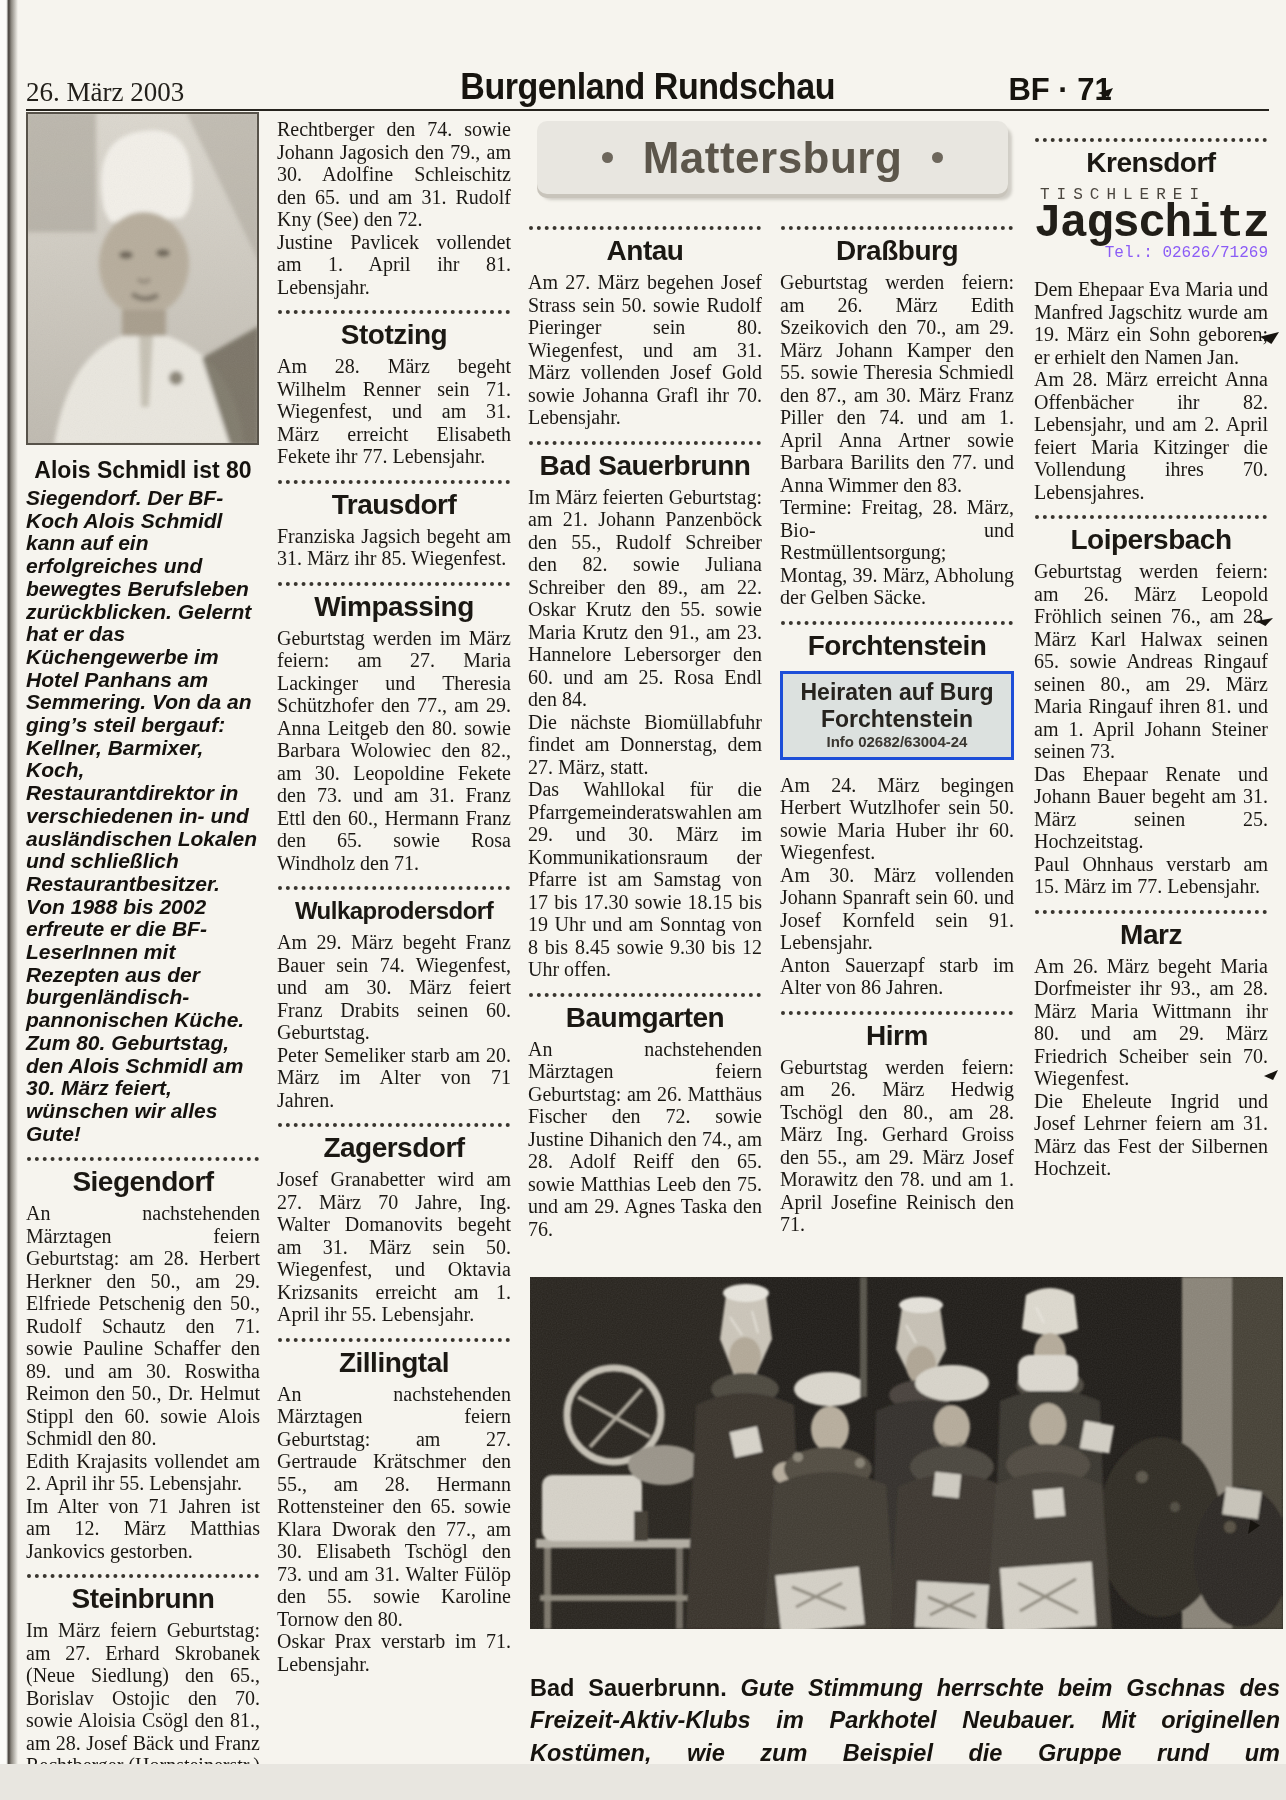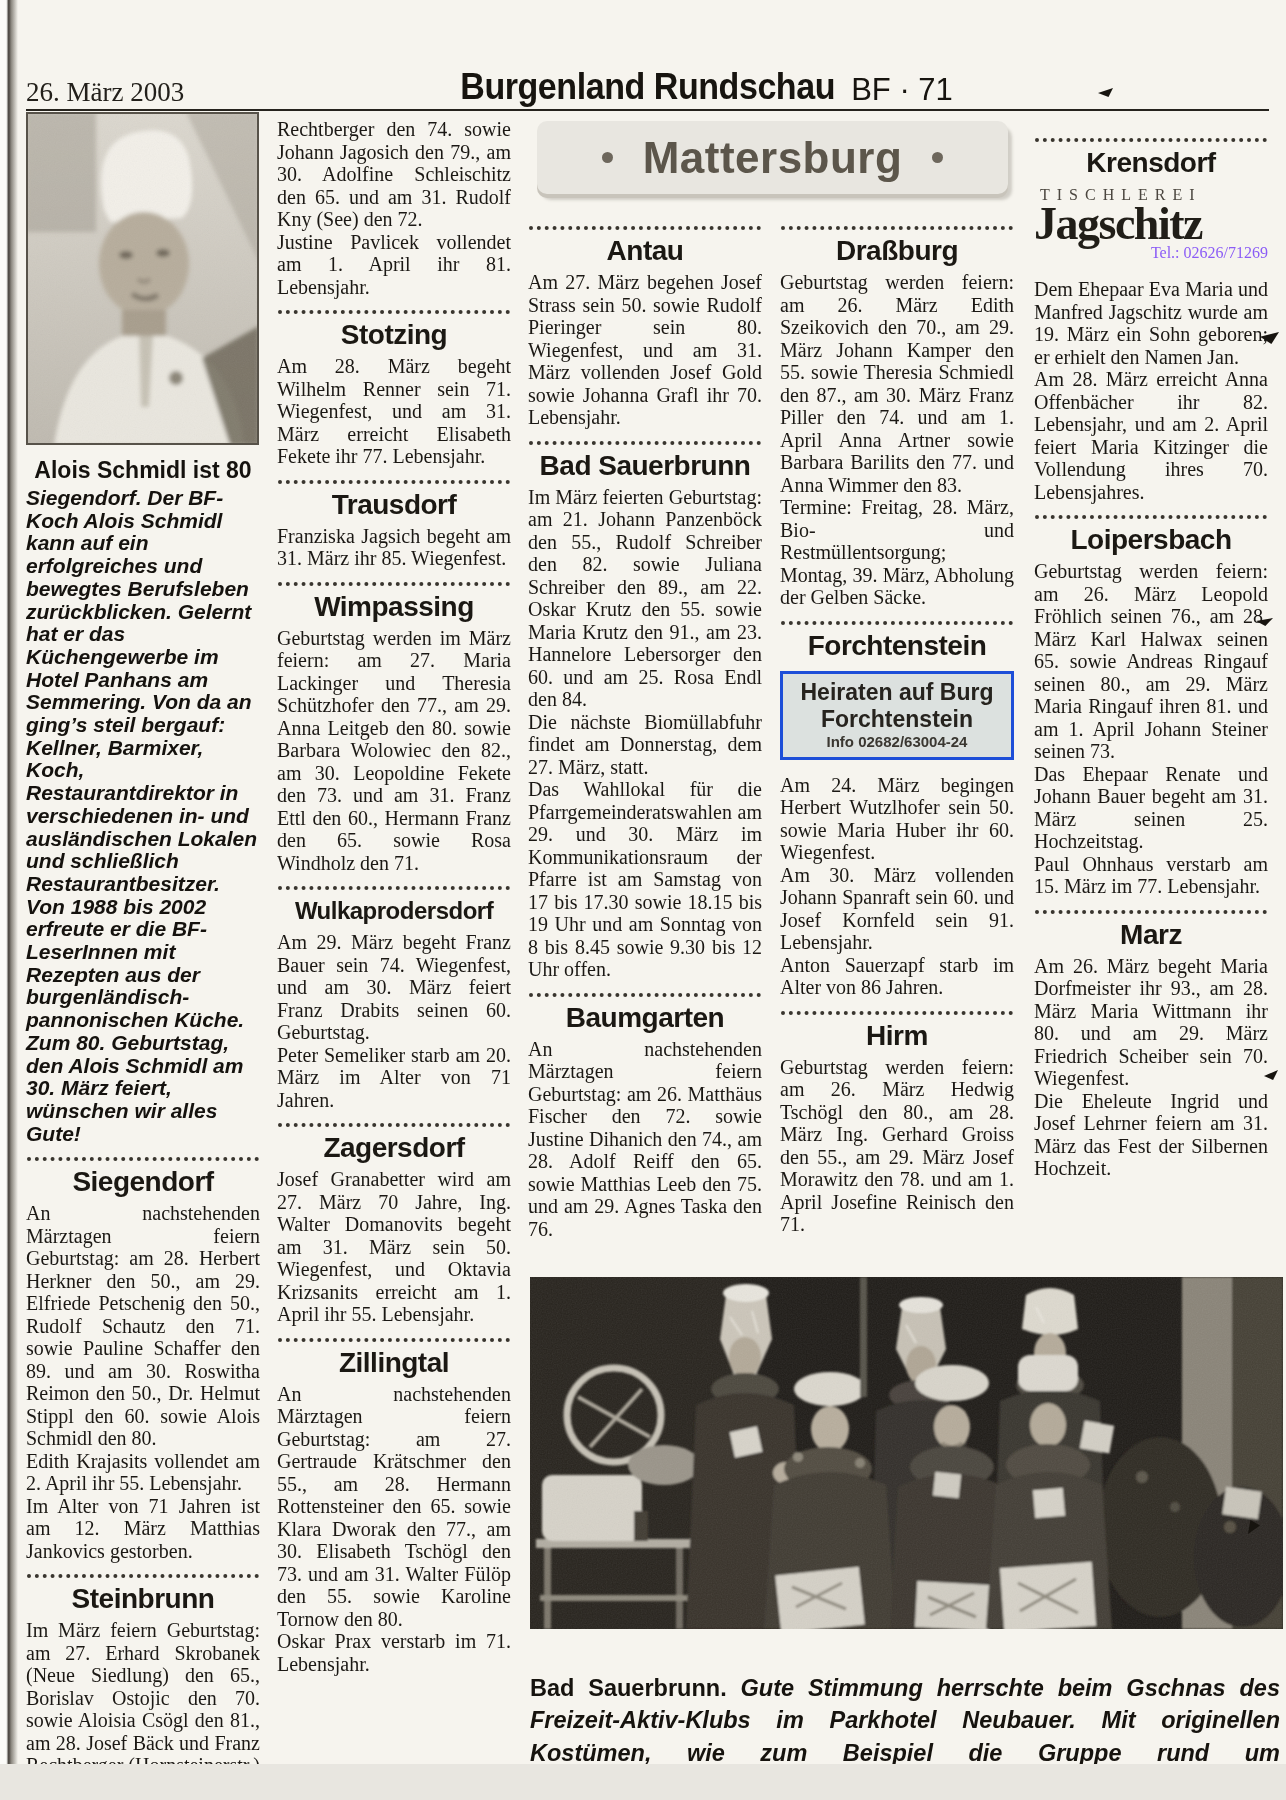--- a/index.html
+++ b/index.html
@@ -6,21 +6,21 @@
   .page{position:relative;width:1286px;height:1764px;background:#f6f4ee;overflow:hidden;
         font-family:"Liberation Serif",serif;color:#1b1814;}
   .scan-edge{position:absolute;left:0;top:0;width:18px;height:1800px;
         background:linear-gradient(90deg,#fbfbf8 0,#fbfbf8 35%,#44403a 48%,#8a867e 62%,#f6f4ee 100%);}
   .speck{position:absolute;background:#17140f;}
   
   .hdr{position:absolute;left:26px;top:58px;width:1243px;height:50px;display:flex;align-items:flex-end;}
   .hdr-date{flex:1;font-size:27px;font-family:"Liberation Serif",serif;color:#23201b;}
   .hdr-mast{flex:0 0 auto;font-family:"Liberation Sans",sans-serif;font-weight:900;font-size:37px;
         letter-spacing:-0.5px;transform:scaleX(.92);color:#17140f;}
-  .hdr-no{flex:1;text-align:left;font-family:"Liberation Sans",sans-serif;font-weight:400;font-size:31px;color:#17140f;}
+  .hdr-no{flex:1;text-align:center;font-family:"Liberation Sans",sans-serif;font-weight:700;font-size:31px;color:#17140f;}
   .hdr-rule{position:absolute;left:26px;top:109px;width:1243px;height:2px;background:#26231d;}
   
   .banner{position:absolute;left:537px;top:121px;width:471px;height:73px;background:#e8e6e0;
         border-radius:10px;box-shadow:0 4px 0 #c8c4bb,4px 6px 3px rgba(95,90,80,.25);
         display:flex;align-items:center;justify-content:center;gap:30px;}
   .banner-dot{width:11px;height:11px;border-radius:50%;background:#6d675c;}
   .banner-title{font-family:"Liberation Sans",sans-serif;font-weight:900;font-size:44px;
         color:#5c564b;letter-spacing:0.5px;}
   
   .col{position:absolute;width:234px;}
@@ -33,21 +33,21 @@
   .photo1{width:233px;height:333px;}
   .cap-title{margin:12px 0 3px;text-align:center;font-family:"Liberation Sans",sans-serif;
         font-weight:900;font-size:23px;color:#15120e;}
   p.story{margin:0;font-family:"Liberation Sans",sans-serif;font-weight:bold;font-style:italic;
         font-size:21px;line-height:22.7px;color:#15120e;}
   
   .adbox{margin:10px 0 14px;border:3px solid #1d4ed8;background:#dce1df;text-align:center;
         padding:5px 2px 6px;font-family:"Liberation Sans",sans-serif;}
   .adbox .l{font-weight:600;font-size:23px;line-height:27px;color:#26231e;}
   .adbox .i{font-size:15px;line-height:18px;color:#3a3731;font-weight:600;}
-  .jag{margin:8px 0 16px;font-family:Liberation Serif, serif;}
+  .jag{margin:8px 0 16px;font-family:Liberation Mono, monospace;}
   .jag .kick{font-size:16px;letter-spacing:7px;color:#4b463f;margin-left:6px;}
   .jag .name{font-weight:900;font-size:46px;line-height:40px;letter-spacing:-1.5px;color:#211e18;}
   .jag .tel{text-align:right;font-size:16px;color:#8b5cf6;margin-top:0;}
   
   .gphoto{position:absolute;left:530px;top:1277px;width:753px;height:352px;}
   .gcap{position:absolute;left:530px;top:1648px;width:750px;
         font-family:"Liberation Sans",sans-serif;font-size:23.5px;line-height:32.6px;
         font-weight:bold;color:#16130e;text-align:justify;}
   .gcap .lead{font-style:normal;}
   .gcap .rest{font-style:italic;}

